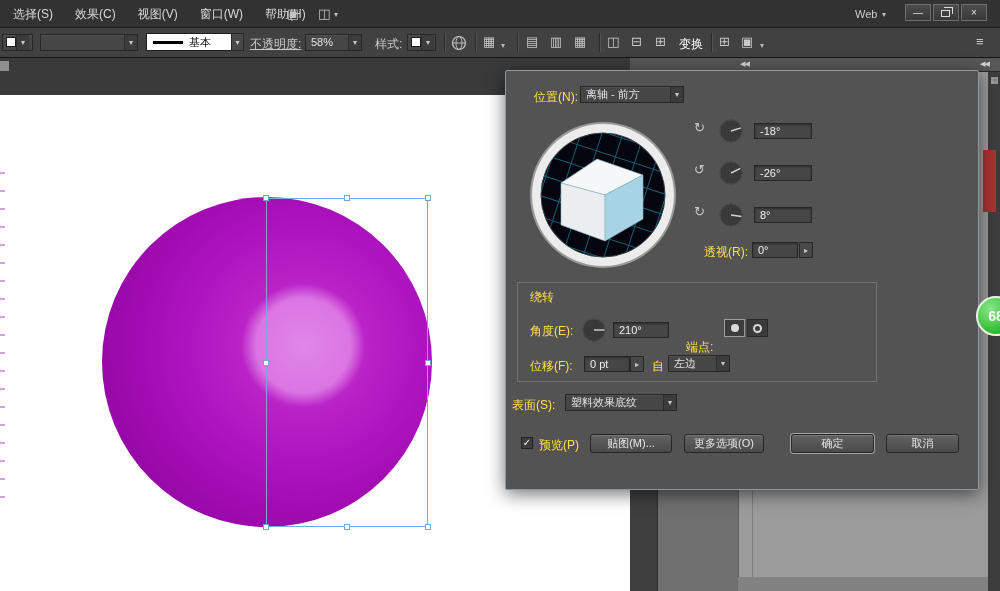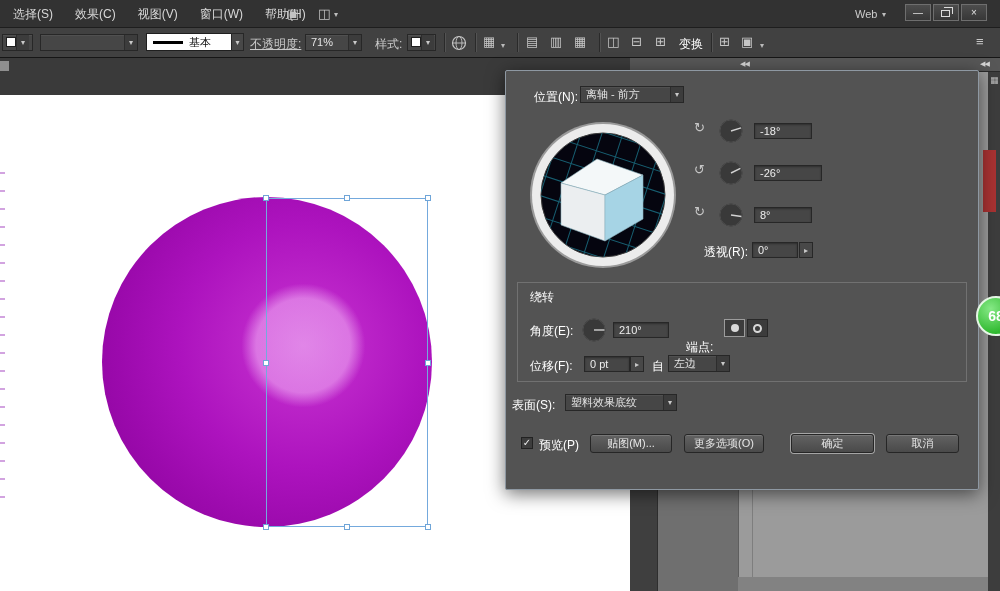--- a/index.html
+++ b/index.html
@@ -56,21 +56,21 @@
   .red-sliver{position:absolute;left:353px;top:92px;width:13px;height:62px;background:#a83232}
   .badge{position:absolute;left:346px;top:238px;width:40px;height:40px;border-radius:50%;z-index:40;
     background:radial-gradient(circle at 35% 30%, #86e986, #2eb82e 72%);border:2px solid #e5f6e5;
     color:#ffffff;font-weight:bold;font-size:14px;text-align:center;line-height:36px}
   .strip-icon{position:absolute;left:360px;top:17px;color:#bbbbbb;font-size:9px}
   
   .dialog{position:absolute;left:505px;top:70px;width:474px;height:420px;background:#535353;border:1px solid #8e98a2;border-radius:2px;box-shadow:0 4px 18px rgba(0,0,0,.55);z-index:30}
   .dlg-title{height:20px;background:linear-gradient(#fafbfc,#dde3e8 55%,#ccd4db);border-bottom:1px solid #8f8f8f;border-radius:2px 2px 0 0;display:flex;align-items:center;padding-left:8px}
   .dlg-title span{color:#111;font-size:11px}
   .dlg-body{position:relative;width:100%;height:398px}
-  .dlbl{position:absolute;color:#ffffff;font-size:12px;white-space:nowrap}
+  .dlbl{position:absolute;color:#fde047;font-size:12px;white-space:nowrap}
   .groupbox{position:absolute;border:1px solid #717171}
   .dial{position:absolute}
   .axis-icon{position:absolute;color:#c5c5c5;font-size:13px;line-height:14px}
   .cap-group{position:absolute;display:flex}
   .cap-btn{width:21px;height:18px;background:#3c3c3c;border:1px solid #292929;display:flex;align-items:center;justify-content:center}
   .cap-btn.active{border-color:#9c9c9c}
   .cap-btn + .cap-btn{margin-left:2px}
   .dot-solid{width:8px;height:8px;border-radius:50%;background:#d9d9d9}
   .dot-hollow{width:9px;height:9px;border-radius:50%;border:2.5px solid #d9d9d9}
   .checkbox{position:absolute;width:12px;height:12px;background:#3d3d3d;border:1px solid #222;color:#eeeeee;font-size:10px;line-height:10px;text-align:center}
@@ -111,21 +111,21 @@
   </div>
   <div class="stroke-white" style="left:146px;top:5px;width:86px">
     <span class="stroke-line"></span>
     <span class="stroke-txt">基本</span>
   </div>
   <div class="mini-btn" style="left:231px;top:5px;width:13px;height:18px">
       <span>▾</span>
     </div>
   <span class="tb-label link" style="left:250px;top:8px">不透明度:</span>
   <div class="combo" style="left:305px;top:6px;width:57px">
-    <span class="ctext">71%</span>
+    <span class="ctext">58%</span>
     <span class="carr">▾</span>
   </div>
   <span class="tb-label" style="left:375px;top:8px">样式:</span>
   <div class="combo" style="left:407px;top:6px;width:29px">
     <span class="swatch"></span>
     <span class="carr">▾</span>
   </div>
   <div class="vsep" style="left:444px"></div>
   <svg class="abs" style="left:451px;top:7px" width="16" height="16">
     <circle cx="8" cy="8" r="6.5" fill="none" stroke="#c6c6c6" stroke-width="1.2"></circle>
@@ -237,21 +237,21 @@
     <div class="field" style="left:248px;top:52px;width:58px">
         <span>-18°</span>
       </div>
 
     <span class="axis-icon" style="left:188px;top:92px">↺</span>
     <svg class="dial" style="left:212px;top:89px" width="26" height="26">
       <circle cx="13" cy="13" r="11" fill="#393939" stroke="#1f1f1f"></circle>
         <circle cx="13" cy="13" r="11" fill="none" stroke="#6d6d6d" stroke-width="0.6"></circle>
       <line x1="13" y1="13" x2="22.4" y2="8.4" stroke="#d2d2d2" stroke-width="1.4"></line>
     </svg>
-    <div class="field" style="left:248px;top:94px;width:68px">
+    <div class="field" style="left:248px;top:94px;width:58px">
         <span>-26°</span>
       </div>
 
     <span class="axis-icon" style="left:188px;top:134px">↻</span>
     <svg class="dial" style="left:212px;top:131px" width="26" height="26">
       <circle cx="13" cy="13" r="11" fill="#393939" stroke="#1f1f1f"></circle>
         <circle cx="13" cy="13" r="11" fill="none" stroke="#6d6d6d" stroke-width="0.6"></circle>
       <line x1="13" y1="13" x2="23.4" y2="14.5" stroke="#d2d2d2" stroke-width="1.4"></line>
     </svg>
     <div class="field" style="left:248px;top:136px;width:58px">
@@ -259,21 +259,21 @@
       </div>
 
     <span class="dlbl" style="left:162px;top:173px;width:80px;text-align:right">透视(R):</span>
     <div class="field" style="left:246px;top:171px;width:46px">
         <span>0°</span>
       </div>
     <div class="mini-btn" style="left:293px;top:171px;width:14px;height:16px">
         <span>▸</span>
       </div>
 
-    <div class="groupbox" style="left:11px;top:211px;width:450px;height:100px">
+    <div class="groupbox" style="left:11px;top:211px;width:360px;height:100px">
       <span class="dlbl" style="left:12px;top:6px">绕转</span>
 
       <span class="dlbl" style="left:12px;top:40px">角度(E):</span>
       <svg class="dial" style="left:63px;top:34px" width="26" height="26">
         <circle cx="13" cy="13" r="11" fill="#393939" stroke="#1f1f1f"></circle>
           <circle cx="13" cy="13" r="11" fill="none" stroke="#6d6d6d" stroke-width="0.6"></circle>
         <line x1="13" y1="13" x2="23.5" y2="13" stroke="#d2d2d2" stroke-width="1.4"></line>
       </svg>
       <div class="field" style="left:95px;top:39px;width:56px">
           <span>210°</span>

